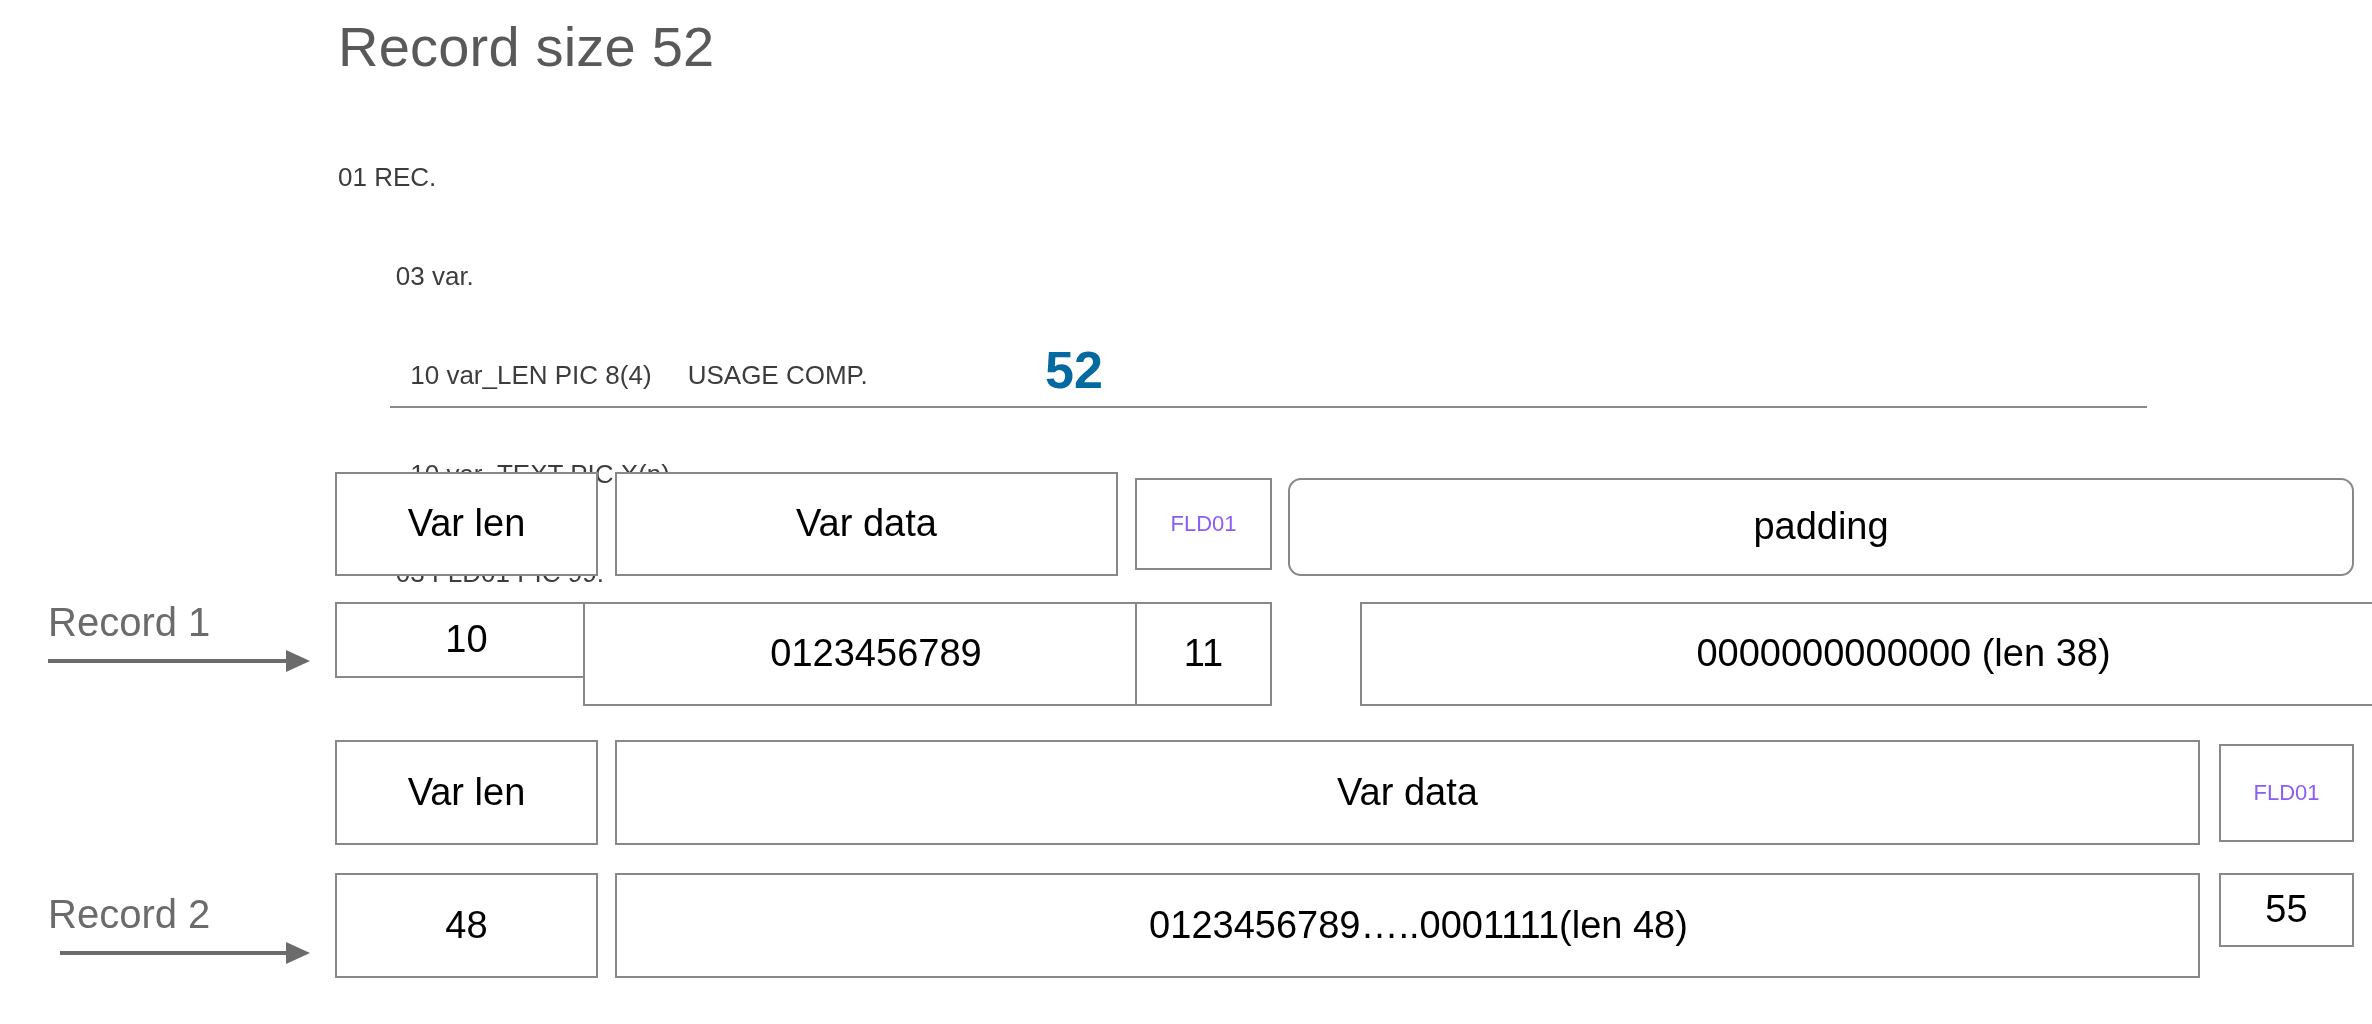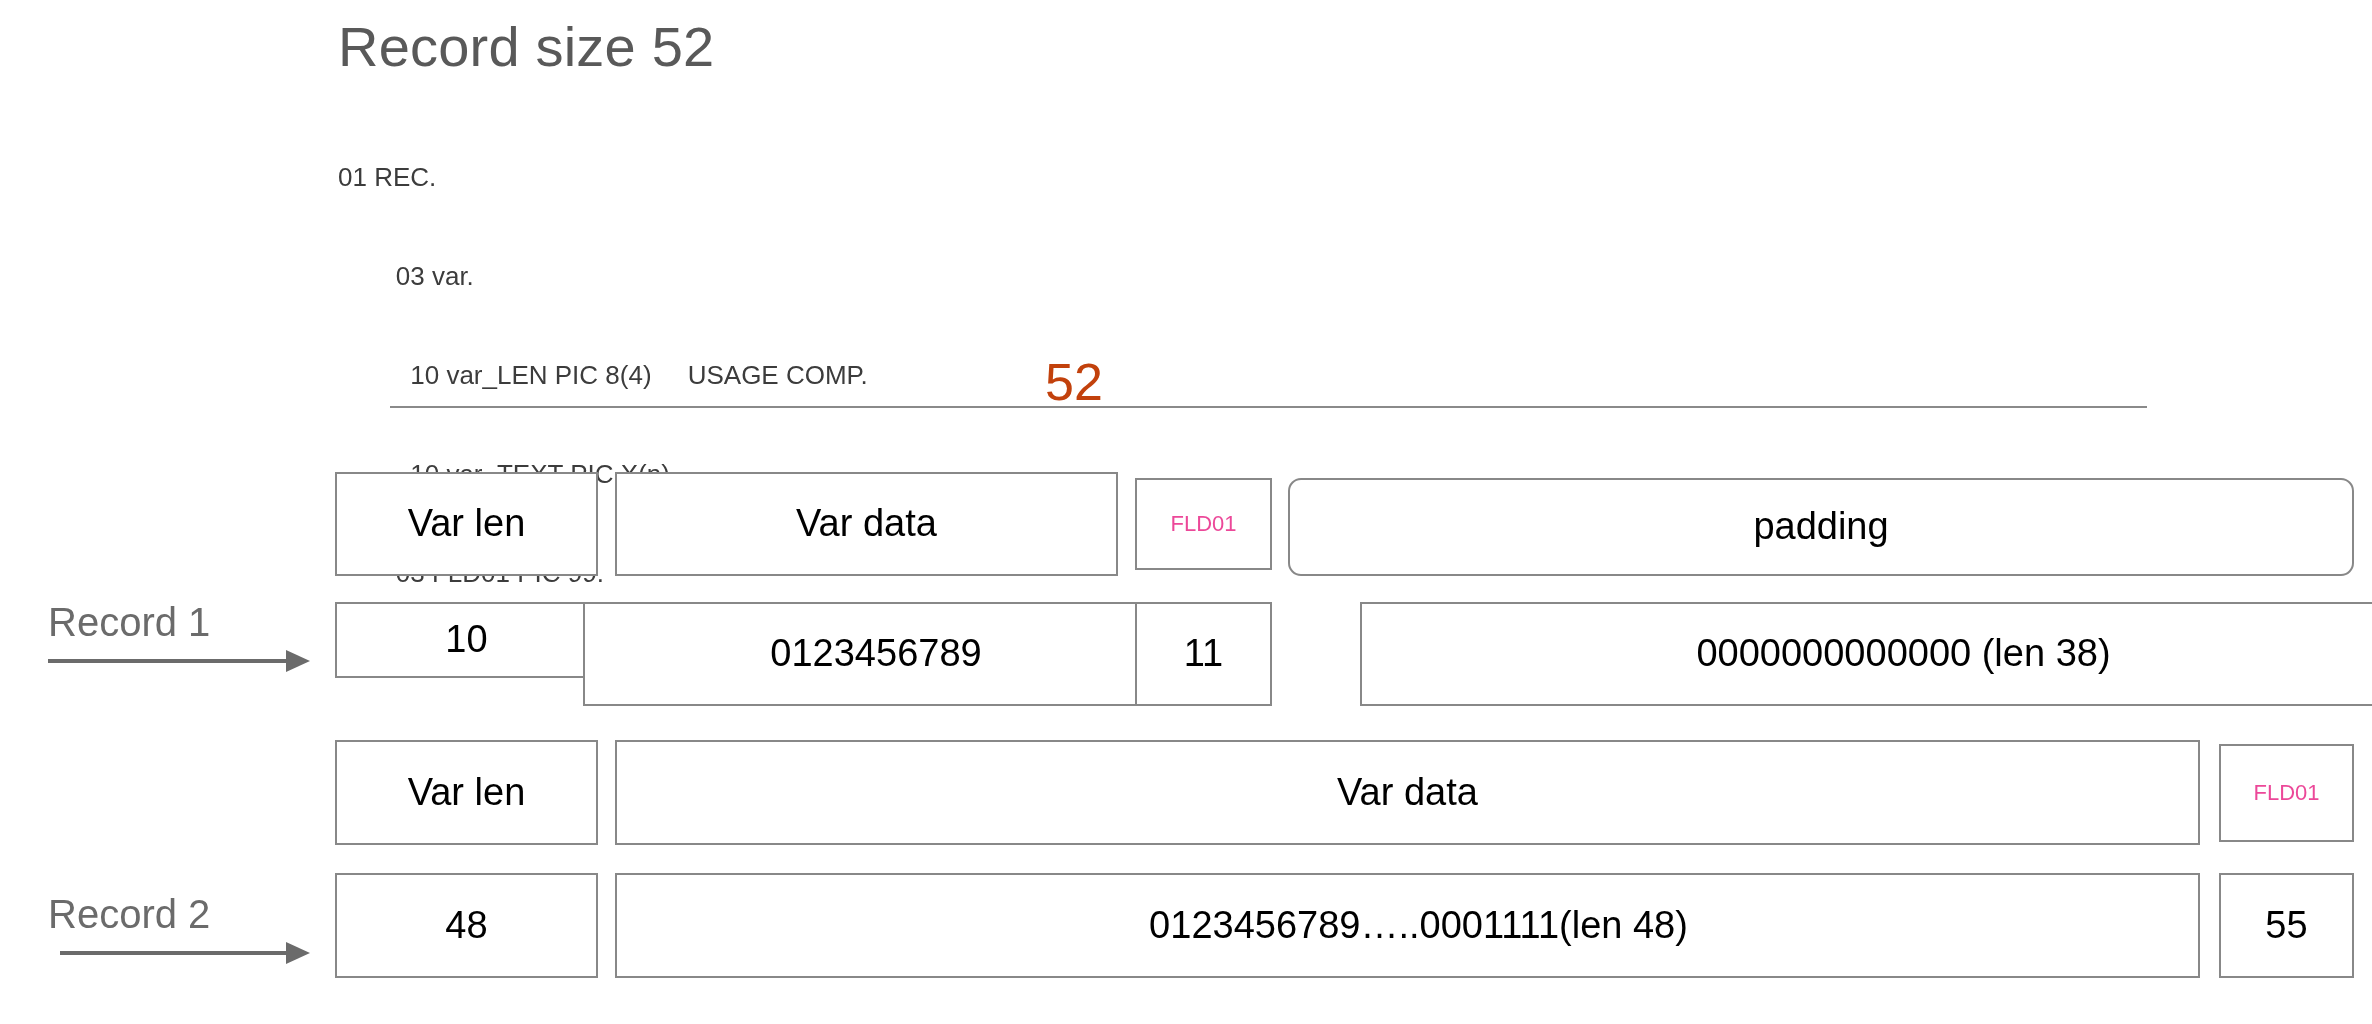--- a/index.html
+++ b/index.html
@@ -37,24 +37,25 @@
     line-height: 33px;
     color: #3c3c3c;
     white-space: pre;
   }
   .code-line { white-space: pre; }
 
   
   .span-label {
     position: absolute;
     left: 1045px;
-    top: 352px;
+    top: 340px;
     font-size: 52px;
-    color: #c2410c;
+    color: #0369a1;
     white-space: nowrap;
+    font-weight: bold;
   }
   .span-rule {
     position: absolute;
     left: 390px;
     top: 406px;
     width: 1757px;
     height: 0;
     border-top: 2px solid #8a8a8a;
   }
 
@@ -83,21 +84,21 @@
     color: #000000;
   }
   .box .txt {
     font-size: 38px;
     line-height: 1.1;
     color: #000000;
     white-space: nowrap;
   }
   .box.small .txt {
     font-size: 22px;
-    color: #ec4899;
+    color: #8b5cf6;
   }
 </style>
 </head>
 <body>
 
 <div id="canvas">
 
   <div class="title">Record size 52</div>
 
   <div class="code-block">
@@ -158,17 +159,17 @@
   <div class="box small" style="left:2219px; top:744px; width:135px; height:98px;">
     <span class="txt">FLD01</span>
   </div>
 
   <div class="box" style="left:335px; top:873px; width:263px; height:105px;">
     <span class="txt">48</span>
   </div>
   <div class="box" style="left:615px; top:873px; width:1585px; height:105px;padding-left:22px;">
     <span class="txt">0123456789…..0001111(len 48)</span>
   </div>
-  <div class="box" style="left:2219px; top:873px; width:135px; height:105px;">
+  <div class="box" style="left:2219px; top:873px; width:135px; height:74px;">
     <span class="txt">55</span>
   </div>
 
 </div>
 
 </body></html>

